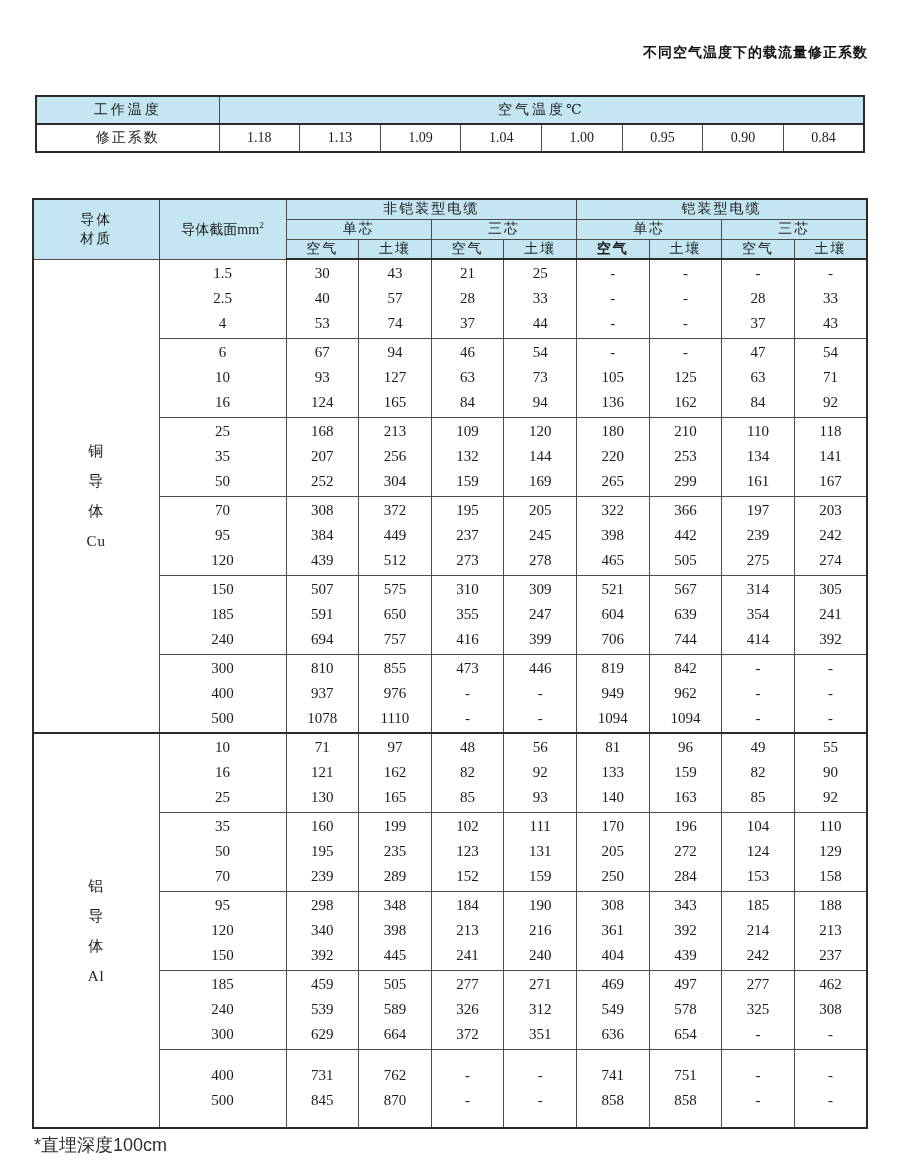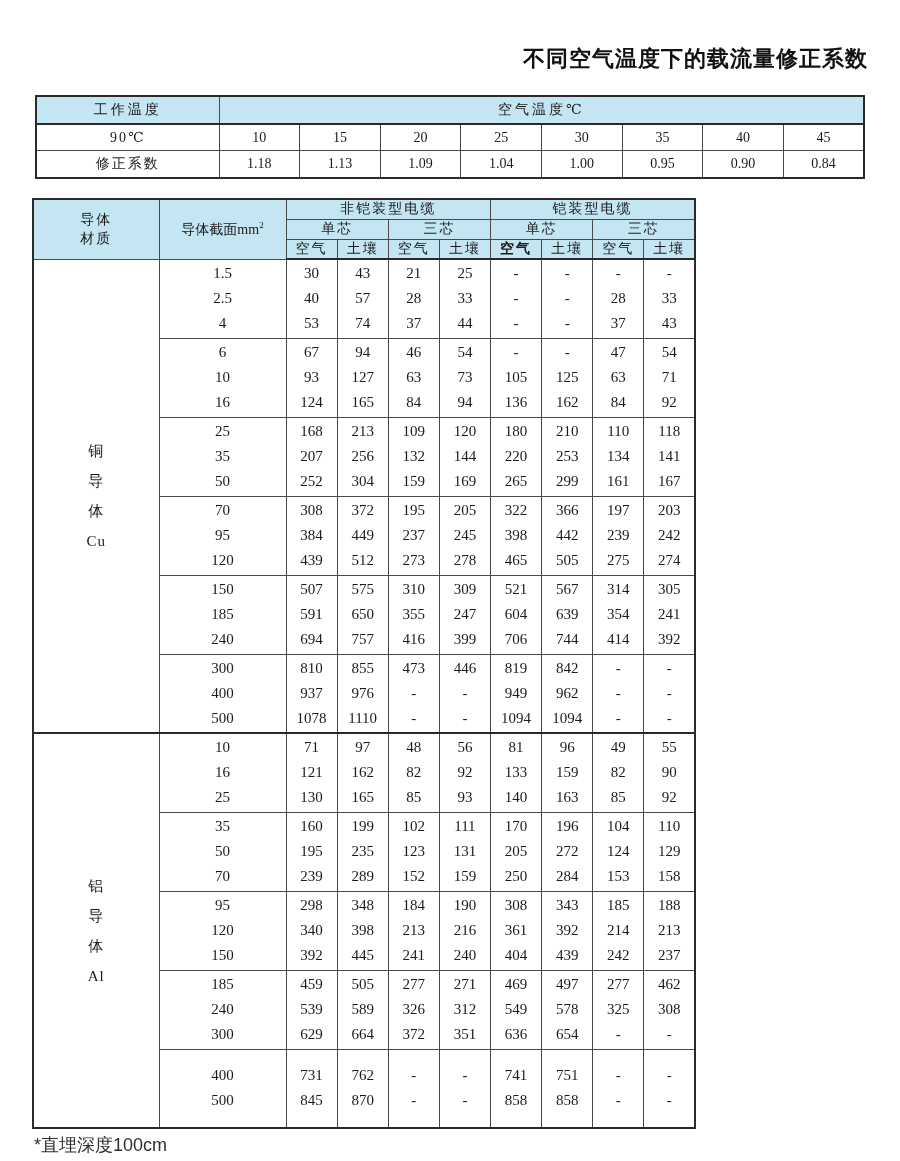--- a/index.html
+++ b/index.html
@@ -19,21 +19,21 @@
   .page{position:relative;width:900px;height:1161px;background:#fff;overflow:hidden;}
 
   .title{
     position:absolute;left:35px;top:8px;
     font-family:"Liberation Sans","DejaVu Sans",sans-serif;
     font-size:16px;letter-spacing:1px;color:var(--title-color);
   }
   .subtitle{
     position:absolute;right:32px;top:44px;
     font-family:"Liberation Sans","DejaVu Sans",sans-serif;
-    font-size:22px;font-weight:bold;letter-spacing:1px;color:#111;
+    font-size:14px;font-weight:bold;letter-spacing:1px;color:#111;
   }
 
   
   table{border-collapse:collapse;table-layout:fixed;}
   .t1{
     position:absolute;left:35px;top:95px;width:830px;
     border:2px solid var(--border-dark);
   }
   .t1 th,.t1 td{
     border:1px solid var(--border);
@@ -41,21 +41,21 @@
     font-size:14px;font-weight:normal;padding:4px;height:17px;
   }
   .t1 thead th{
     background:var(--header-bg);height:19px;
     letter-spacing:3px;border-bottom:2px solid var(--border-dark);
   }
   .t1 .lbl{letter-spacing:2px;}
 
   
   .t2{
-    position:absolute;left:32px;top:198px;width:664px;
+    position:absolute;left:32px;top:198px;width:836px;
     border:2px solid var(--border-dark);
   }
   .t2 th,.t2 td{
     border:1px solid var(--border);
     text-align:center;vertical-align:middle;
     padding:0;font-weight:normal;
   }
   .t2 thead th{
     background:var(--header-bg);
     font-size:14px;height:20px;letter-spacing:2px;
@@ -96,31 +96,20 @@
         <col>
         <col>
     </colgroup>
     <thead>
       <tr>
         <th>工作温度</th>
         <th colspan="8">空气温度℃</th>
       </tr>
     </thead>
     <tbody id="t1-body">
-        <tr>
-          <td class="lbl">90℃</td>
-          <td>10</td>
-          <td>15</td>
-          <td>20</td>
-          <td>25</td>
-          <td>30</td>
-          <td>35</td>
-          <td>40</td>
-          <td>45</td>
-        </tr>
         <tr>
           <td class="lbl">修正系数</td>
           <td>1.18</td>
           <td>1.13</td>
           <td>1.09</td>
           <td>1.04</td>
           <td>1.00</td>
           <td>0.95</td>
           <td>0.90</td>
           <td>0.84</td>

